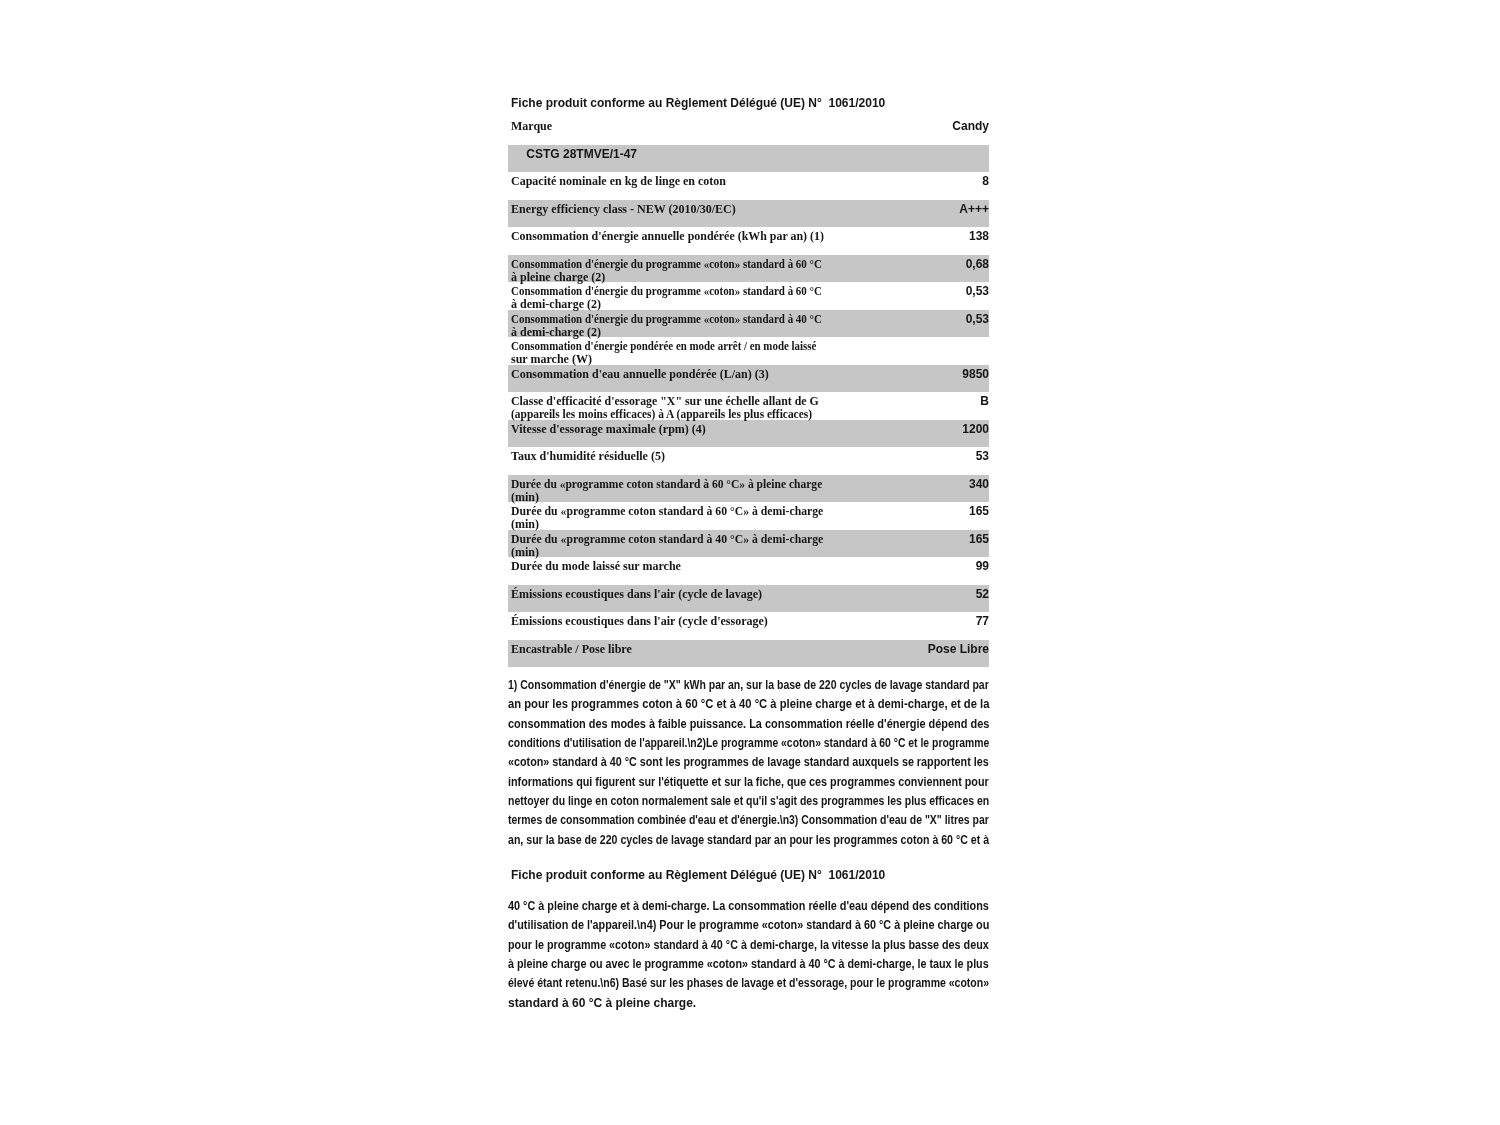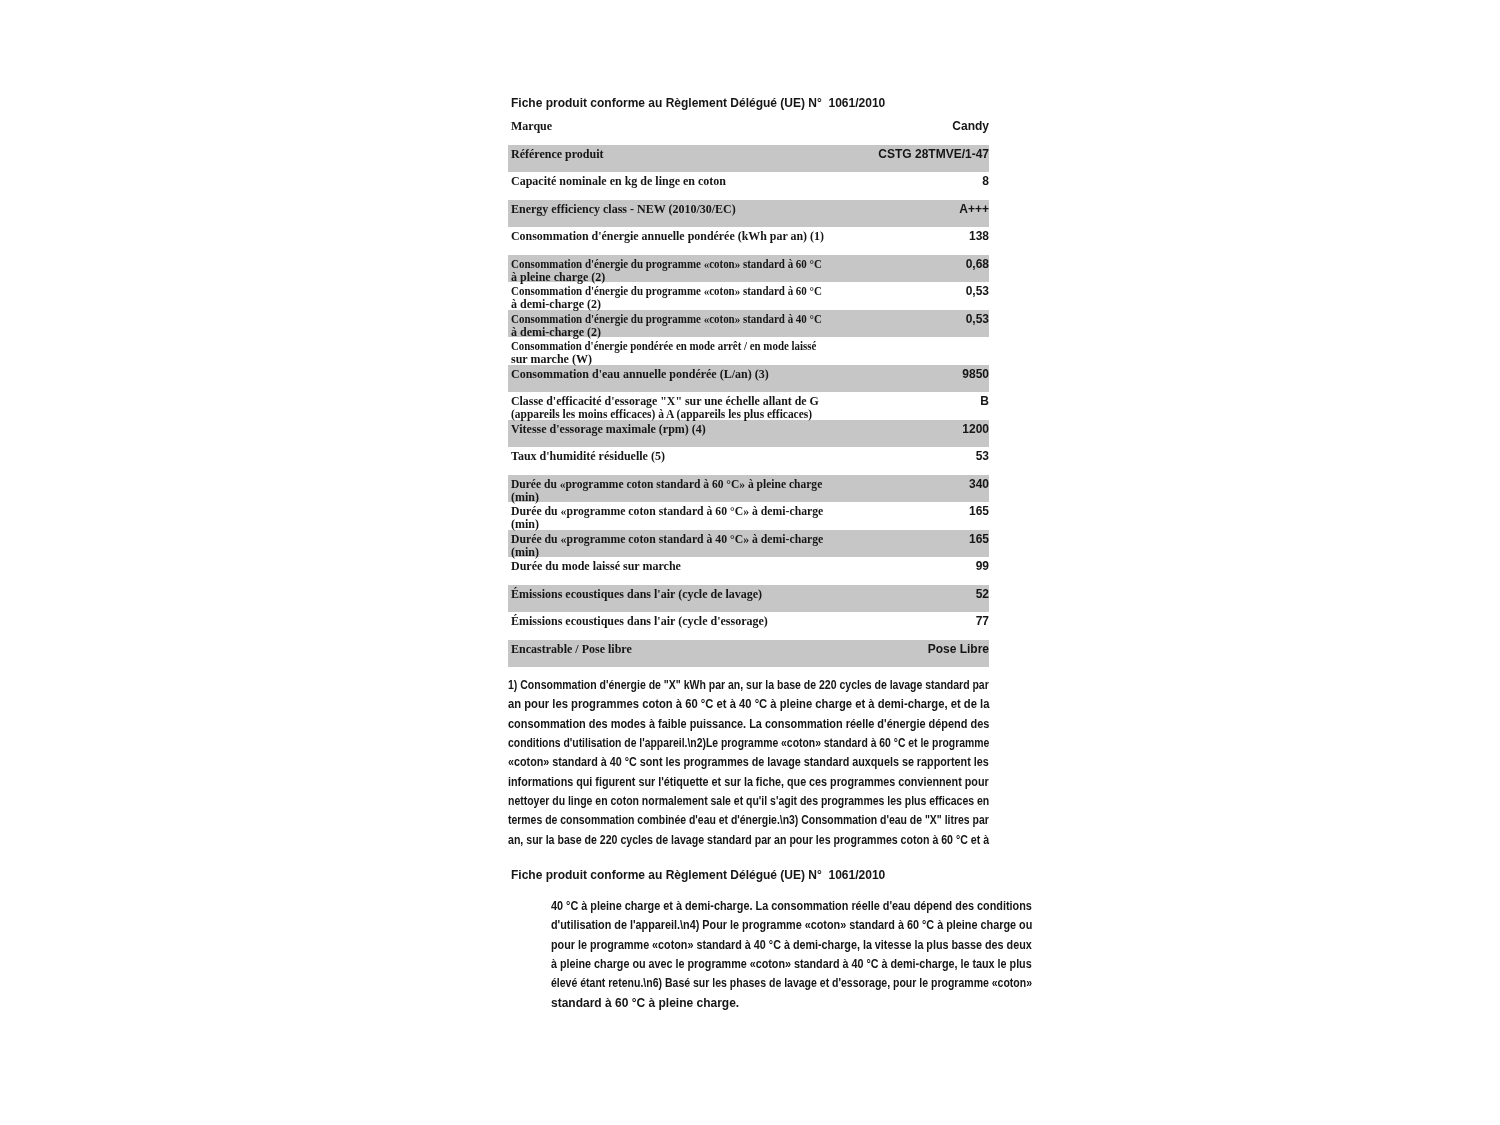--- a/index.html
+++ b/index.html
@@ -67,21 +67,21 @@
   }
   .cell.value .fit { transform-origin: 50% 50%; }
 
   .notes {
     position: absolute;
     left: 0;
     width: 481px;
     font-size: 12px;
   }
   #notes1 { top: 580px; }
-  #notes2 { top: 801px; margin-left: 43px; }
+  #notes2 { top: 801px; }
   .nline {
     height: 19.35px;
     line-height: 19.35px;
     white-space: nowrap;
   }
 </style>
 </head>
 <body>
 
 <div class="canvas">
@@ -90,23 +90,20 @@
     <div id="title1" class="doc-title">Fiche produit conforme au Règlement Délégué (UE) N°  1061/2010</div>
 
     <div class="ptable">
         <div class="trow">
           <div class="cell label">
             <div class="lrow"><span class="fit">Marque</span></div>
           </div>
           <div class="cell value"><span class="fit">Candy</span></div>
         </div>
         <div class="trow shaded">
-          <div class="cell label">
-            <div class="lrow"><span class="fit">Référence produit</span></div>
-          </div>
           <div class="cell value"><span class="fit">CSTG 28TMVE/1-47</span></div>
         </div>
         <div class="trow">
           <div class="cell label">
             <div class="lrow"><span class="fit">Capacité nominale en kg de linge en coton</span></div>
           </div>
           <div class="cell value"><span class="fit">8</span></div>
         </div>
         <div class="trow shaded">
           <div class="cell label">

